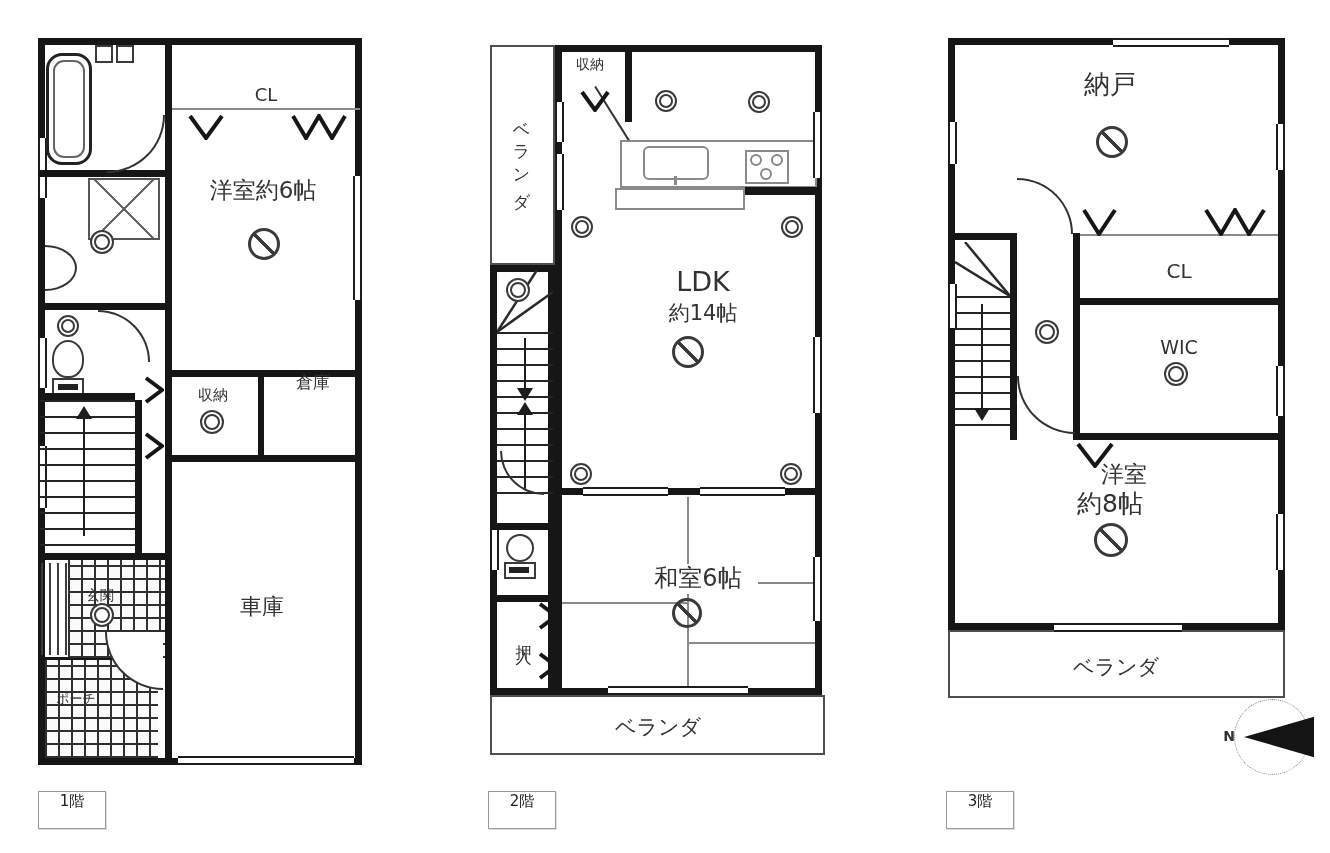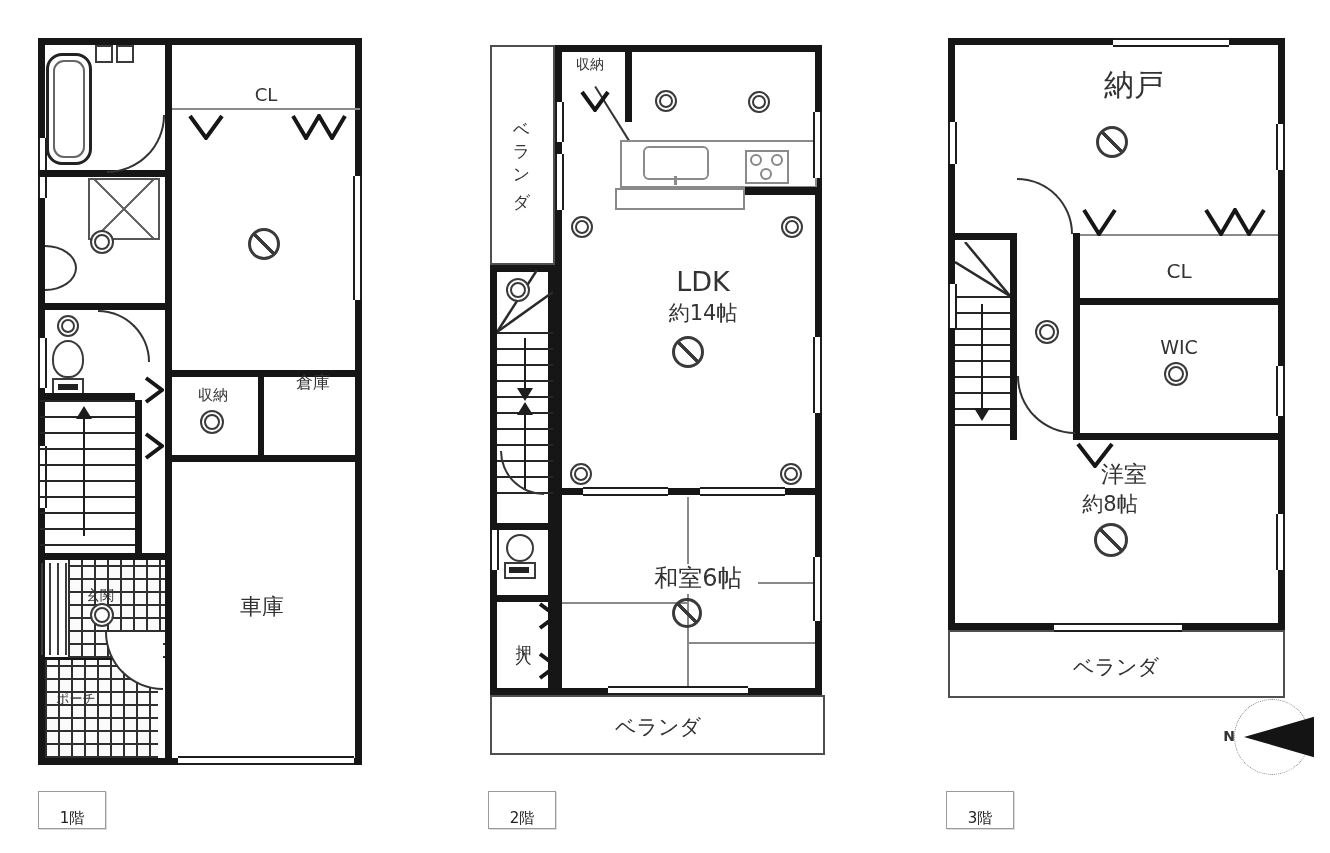--- a/index.html
+++ b/index.html
@@ -29,21 +29,21 @@
   .arc-br{border-left:none;border-top:none;border-bottom-right-radius:100%}
   .win-h{position:absolute;background:#fff;border-top:2px solid #1d1d1d;border-bottom:2px solid #1d1d1d;box-sizing:border-box;height:9px}
   .win-v{position:absolute;background:#fff;border-left:2px solid #1d1d1d;border-right:2px solid #1d1d1d;box-sizing:border-box;width:9px}
   .box{position:absolute;border:2px solid #3a3a3a;background:#fff;box-sizing:border-box}
   .gbox{position:absolute;border:2px solid #8a8a8a;background:#fff;box-sizing:border-box}
   .arrow-line{position:absolute;background:#1d1d1d}
   .ah{position:absolute;width:0;height:0}
   .ah-up{border-left:8px solid transparent;border-right:8px solid transparent;border-bottom:13px solid #1d1d1d}
   .ah-down{border-left:8px solid transparent;border-right:8px solid transparent;border-top:13px solid #1d1d1d}
   .floor-tag{position:absolute;width:66px;height:36px;border:1px solid #9a9a9a;background:#fff;
-             box-shadow:1px 1px 0 #ddd;display:flex;align-items:flex-end;justify-content:center;
+             box-shadow:1px 1px 0 #ddd;display:flex;align-items:flex-start;justify-content:center;
              font-size:15px;color:#222}
   .tub{position:absolute;border:3px solid #222;border-radius:16px;box-sizing:border-box;background:#fff}
   .tub::before{content:"";position:absolute;inset:4px;border:2px solid #666;border-radius:11px}
   .xpan{position:absolute;border:2px solid #555;box-sizing:border-box;background:
         linear-gradient(45deg,transparent calc(50% - 1px),#666 calc(50% - 1px),#666 calc(50% + 1px),transparent calc(50% + 1px)),
         linear-gradient(-45deg,transparent calc(50% - 1px),#666 calc(50% - 1px),#666 calc(50% + 1px),transparent calc(50% + 1px))}
   .basin{position:absolute;border:2.5px solid #333;border-left:none;box-sizing:border-box;
          border-radius:0 100% 100% 0 / 0 50% 50% 0;background:#fff}
   .burner{position:absolute;border:2px solid #888;border-radius:50%;box-sizing:border-box;width:12px;height:12px}
   .diag{position:absolute;height:0;border-top:2px solid #333;transform-origin:0 0}
@@ -93,20 +93,21 @@
 
     <div class="wall" style="left:127px;top:0;width:7px;height:431px"></div>
     <div class="lbl" style="left:134px;top:44px;width:188px;height:26px;font-size:18px">CL</div>
     <div class="tline" style="left:134px;top:70px;width:188px;height:2px"></div>
     <svg class="zz" style="left:150px;top:76px" width="36" height="26" viewBox="0 0 36 26">
         <polyline points="2,2 18,24 34,2"></polyline>
       </svg>
     <svg class="zz" style="left:253px;top:76px" width="56" height="26" viewBox="0 0 56 26">
         <polyline points="2,2 15,24 28,2 41,24 54,2"></polyline>
       </svg>
+    <div class="lbl" style="left:140px;top:137px;width:170px;height:30px;font-size:23px">洋室約6帖</div>
     <div class="slash" style="left:210px;top:190px;width:32px;height:32px"></div>
 
     <div class="wall" style="left:127px;top:332px;width:197px;height:7px"></div>
     <div class="wall" style="left:127px;top:417px;width:197px;height:7px"></div>
     <div class="wall" style="left:220px;top:332px;width:6px;height:92px"></div>
     <div class="lbl" style="left:130px;top:348px;width:90px;height:20px;font-size:15px">収納</div>
     <div class="dl" style="left:162px;top:372px;width:24px;height:24px"></div>
     <svg class="zz" style="left:106px;top:338px" width="20" height="28" viewBox="0 0 20 28">
         <polyline points="2,2 18,14 2,26"></polyline>
       </svg>
@@ -205,21 +206,21 @@
     <div class="win-v" style="left:325px;top:515px;height:64px"></div>
     <div class="win-v" style="left:67px;top:60px;height:40px"></div>
     <div class="win-v" style="left:67px;top:112px;height:56px"></div>
     <div class="win-v" style="left:2px;top:488px;height:40px"></div>
     <div class="win-h" style="left:120px;top:644px;width:140px"></div>
   </div>
 
   <div class="floor" style="left:946px;top:36px;width:342px;height:672px">
     <div class="outline" style="left:2px;top:2px;width:337px;height:592px"></div>
 
-    <div class="lbl" style="left:128px;top:32px;width:120px;height:34px;font-size:30px">納戸</div>
+    <div class="lbl" style="left:104px;top:32px;width:120px;height:34px;font-size:26px">納戸</div>
     <div class="slash" style="left:150px;top:90px;width:32px;height:32px"></div>
     <div class="arc arc-tr" style="left:71px;top:142px;width:56px;height:56px"></div>
     <div class="wall" style="left:2px;top:197px;width:69px;height:7px"></div>
     <div class="tline" style="left:127px;top:198px;width:205px;height:2px"></div>
     <svg class="zz" style="left:136px;top:172px" width="35" height="28" viewBox="0 0 35 28">
         <polyline points="2,2 17,26 33,2"></polyline>
       </svg>
     <svg class="zz" style="left:258px;top:172px" width="62" height="28" viewBox="0 0 62 28">
         <polyline points="2,2 17,26 31,2 45,26 60,2"></polyline>
       </svg>
@@ -239,21 +240,21 @@
     <div class="wall" style="left:134px;top:262px;width:205px;height:7px"></div>
     <div class="lbl" style="left:178px;top:300px;width:110px;height:24px;font-size:19px">WIC</div>
     <div class="dl" style="left:218px;top:326px;width:24px;height:24px"></div>
     <div class="wall" style="left:127px;top:397px;width:212px;height:7px"></div>
     <div class="arc arc-bl" style="left:71px;top:340px;width:58px;height:58px"></div>
     <svg class="zz" style="left:130px;top:406px" width="38" height="26" viewBox="0 0 38 26">
         <polyline points="2,2 19,24 36,2"></polyline>
       </svg>
 
     <div class="lbl" style="left:118px;top:424px;width:120px;height:28px;font-size:23px">洋室</div>
-    <div class="lbl" style="left:104px;top:455px;width:120px;height:26px;font-size:21px">約8帖</div>
+    <div class="lbl" style="left:104px;top:455px;width:120px;height:26px;font-size:25px">約8帖</div>
     <div class="slash" style="left:148px;top:487px;width:34px;height:34px"></div>
 
     <div class="balcony" style="left:2px;top:594px;width:337px;height:68px"></div>
     <div class="lbl" style="left:110px;top:618px;width:120px;height:26px;font-size:21px">ベランダ</div>
 
     <div class="win-h" style="left:167px;top:2px;width:116px"></div>
     <div class="win-v" style="left:2px;top:86px;height:42px"></div>
     <div class="win-v" style="left:2px;top:248px;height:44px"></div>
     <div class="win-v" style="left:330px;top:88px;height:46px"></div>
     <div class="win-v" style="left:330px;top:330px;height:50px"></div>

